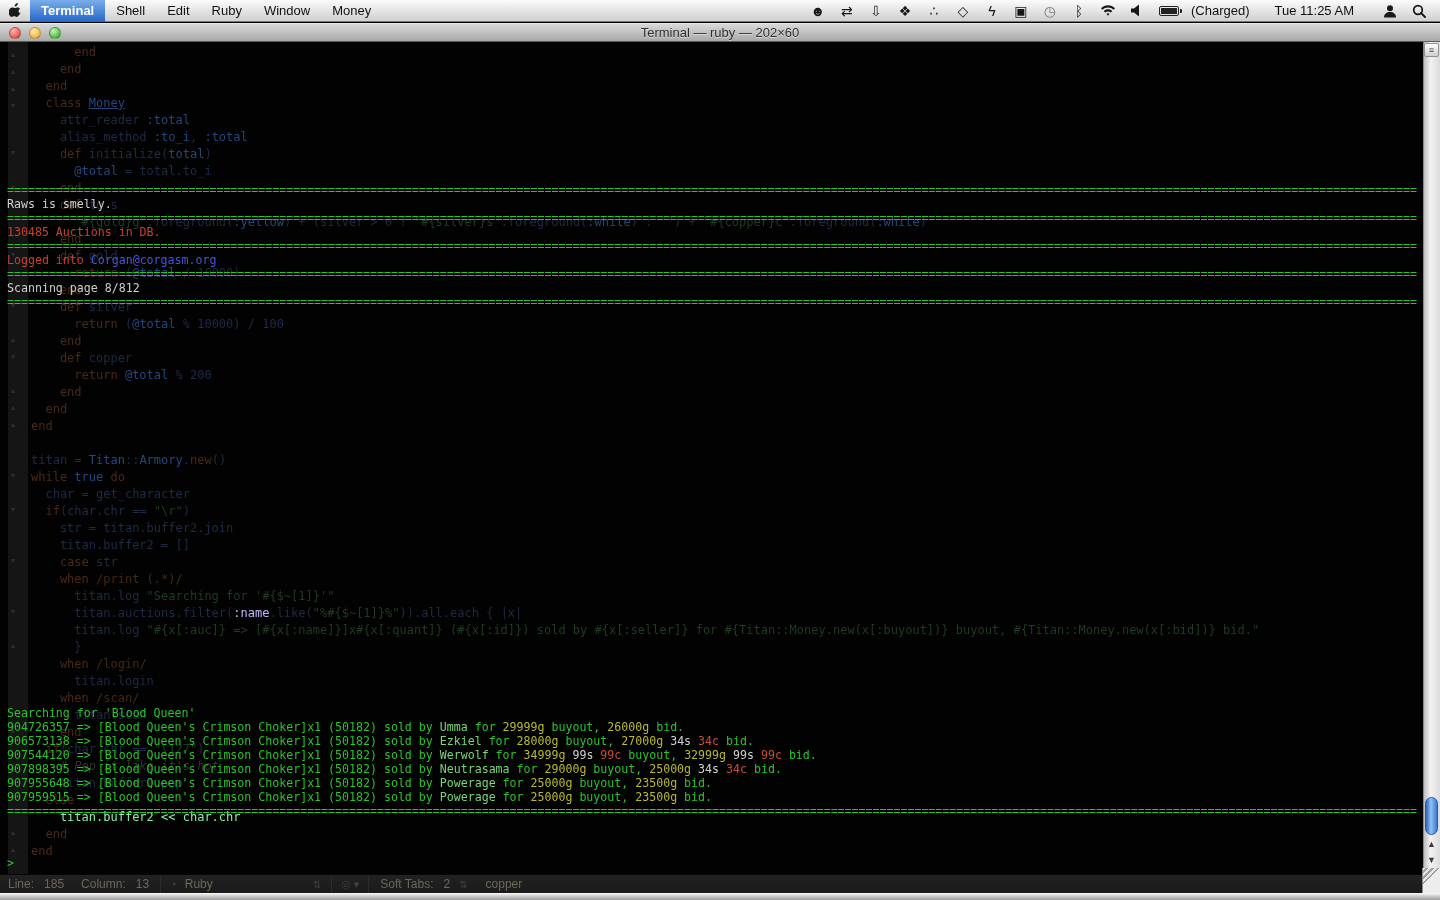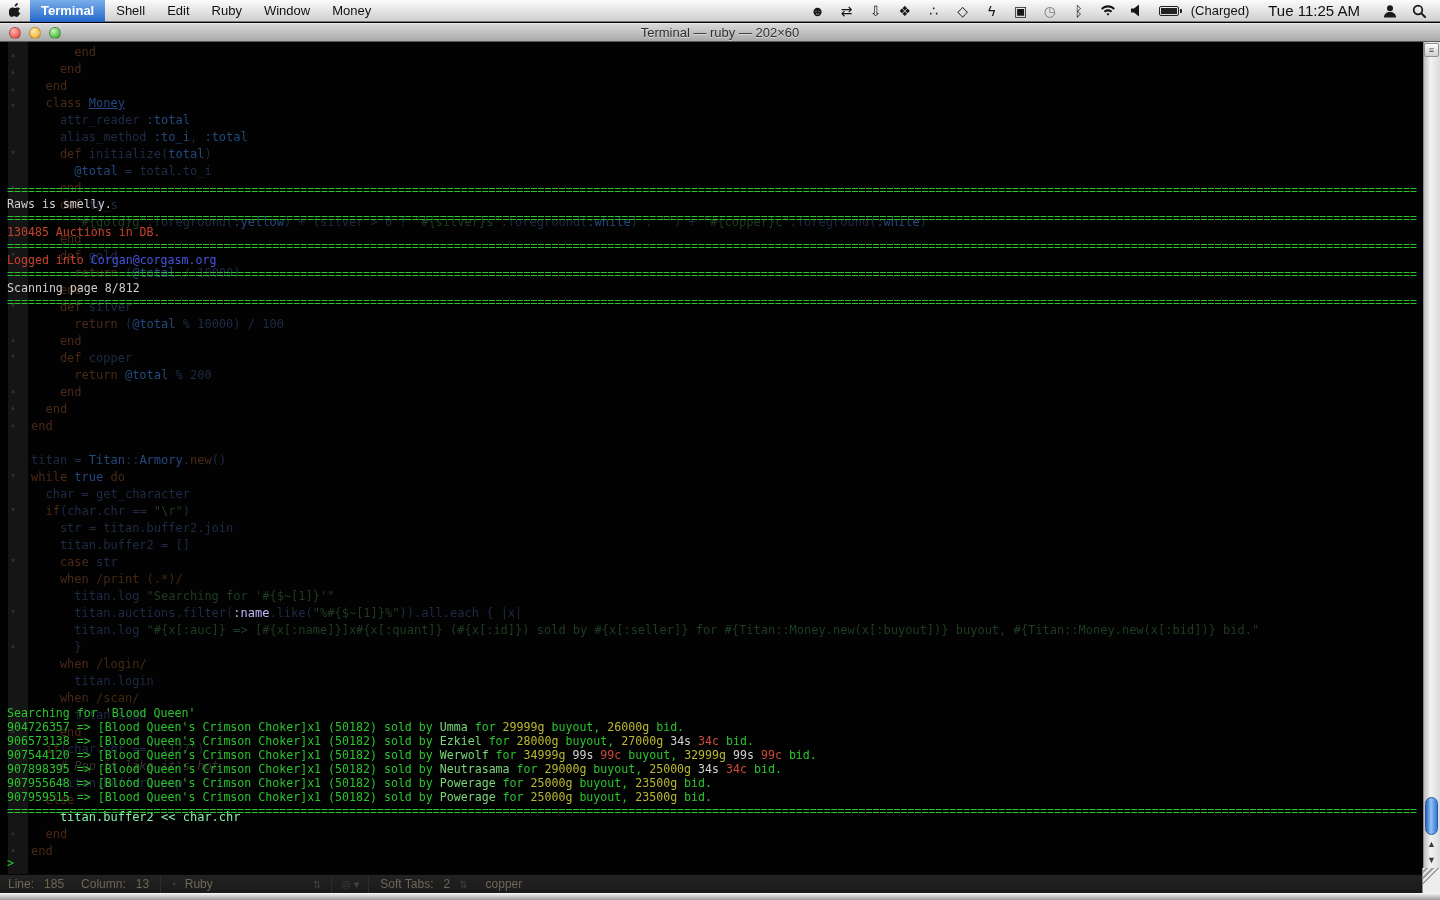--- a/index.html
+++ b/index.html
@@ -9,21 +9,21 @@
   
   .menubar{position:absolute;top:0;left:0;width:1440px;height:22px;background:linear-gradient(#fbfbfb,#cfcfcf);border-bottom:1px solid #777;display:flex;align-items:center;z-index:90;font-size:13px;color:#111}
   .mb-left{display:flex;align-items:center;height:32px}
   .apple{width:30px;display:flex;justify-content:center;align-items:center;height:22px}
   .mb-item{padding:0 11px;height:22px;display:flex;align-items:center}
   .mb-item.active{background:linear-gradient(#79aee9,#2466c8);color:#fff;font-weight:bold}
   .mb-right{margin-left:auto;display:flex;align-items:center;height:22px;padding-right:10px;gap:7px}
   .extra{width:22px;height:22px;display:flex;align-items:center;justify-content:center;font-size:14px;color:#161616}
   .extra.dim{color:#7d7d7d}
   .charged{font-size:13px;color:#111;margin-left:2px}
-  .clock{font-size:15px;color:#111;margin:0 12px;white-space:nowrap}
+  .clock{font-size:13px;color:#111;margin:0 18px;white-space:nowrap}
   .battery{display:flex;align-items:center;margin-left:4px}
   .batt-body{width:20px;height:10px;border:1.5px solid #222;border-radius:2px;padding:1px;display:flex}
   .batt-fill{background:#222;width:100%;height:100%}
   .batt-nub{width:2px;height:4px;background:#222;border-radius:0 1px 1px 0;margin-left:1px}
 
   
   .titlebar{position:absolute;top:23px;left:0;width:1440px;height:19px;background:linear-gradient(#d8d8d8,#a9a9a9);border-top:1px solid #e9e9e9;border-bottom:1px solid #5a5a5a;display:flex;align-items:center;z-index:60}
   .tl-group{display:flex;gap:8px;margin-left:9px}
   .tl{width:12px;height:12px;border-radius:50%;border:1px solid rgba(0,0,0,.25)}
   .tl.red{background:radial-gradient(circle at 35% 30%,#ffb3ad,#ec6a5e 60%,#d0382c)}

